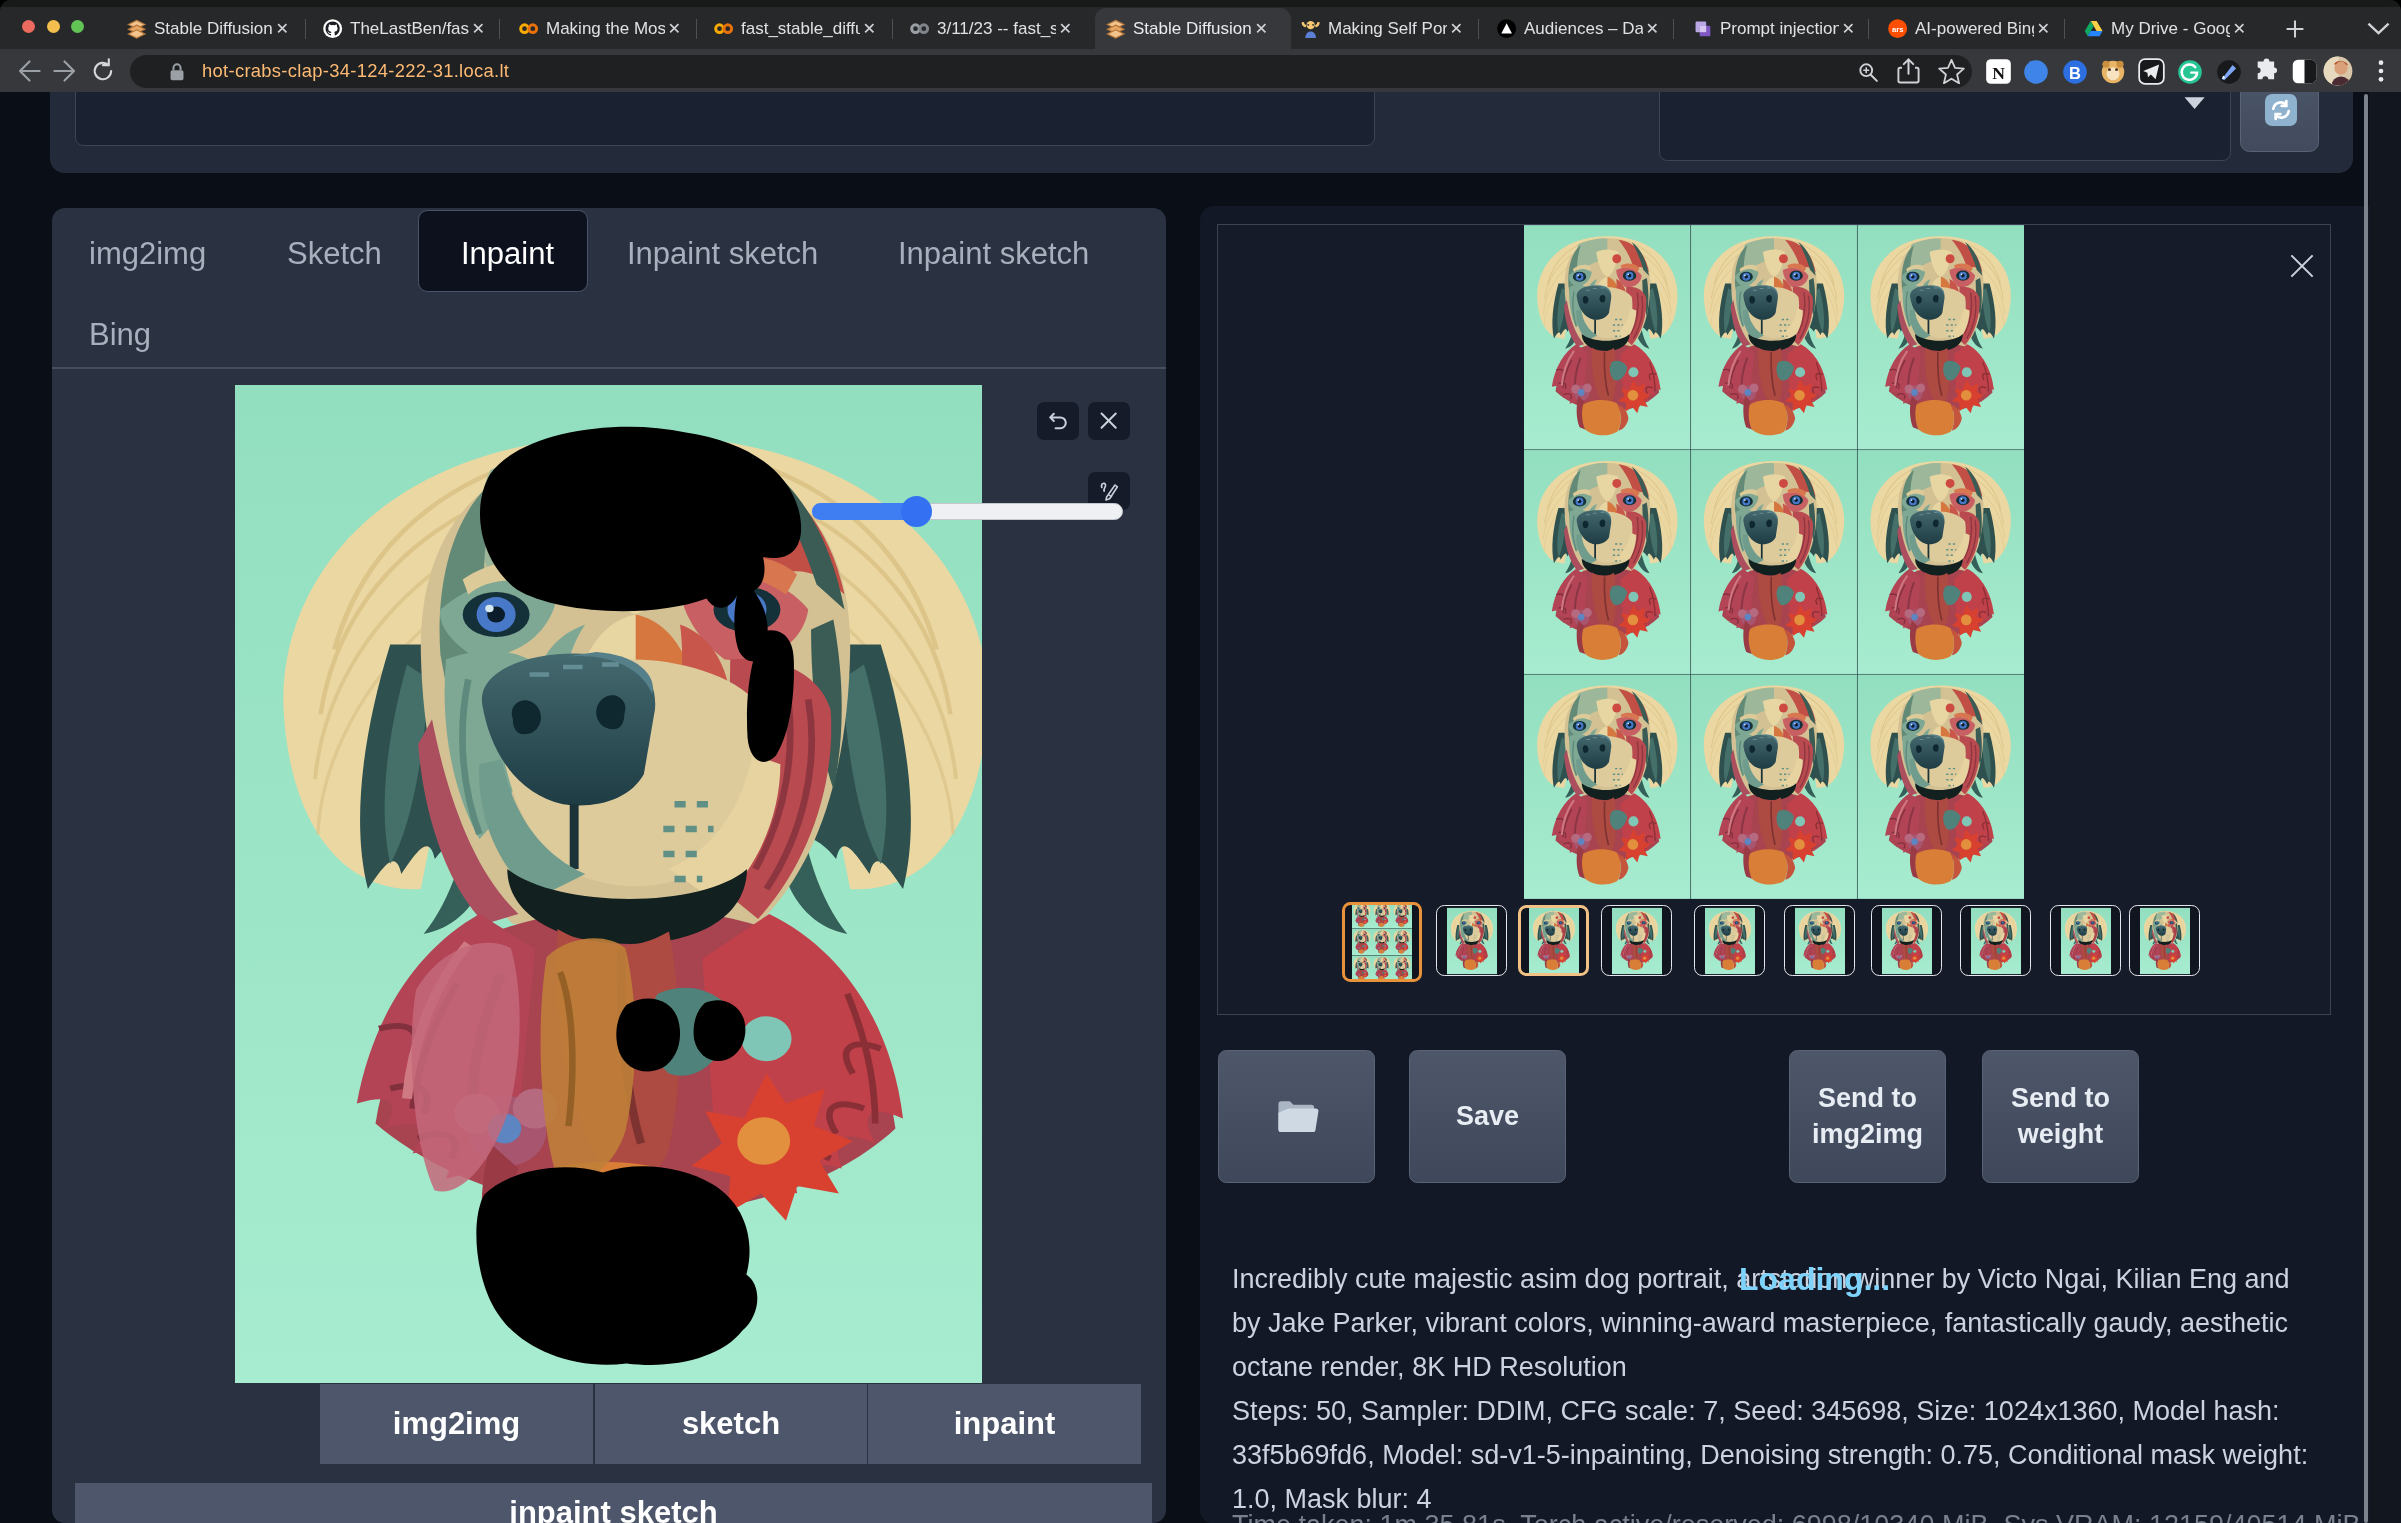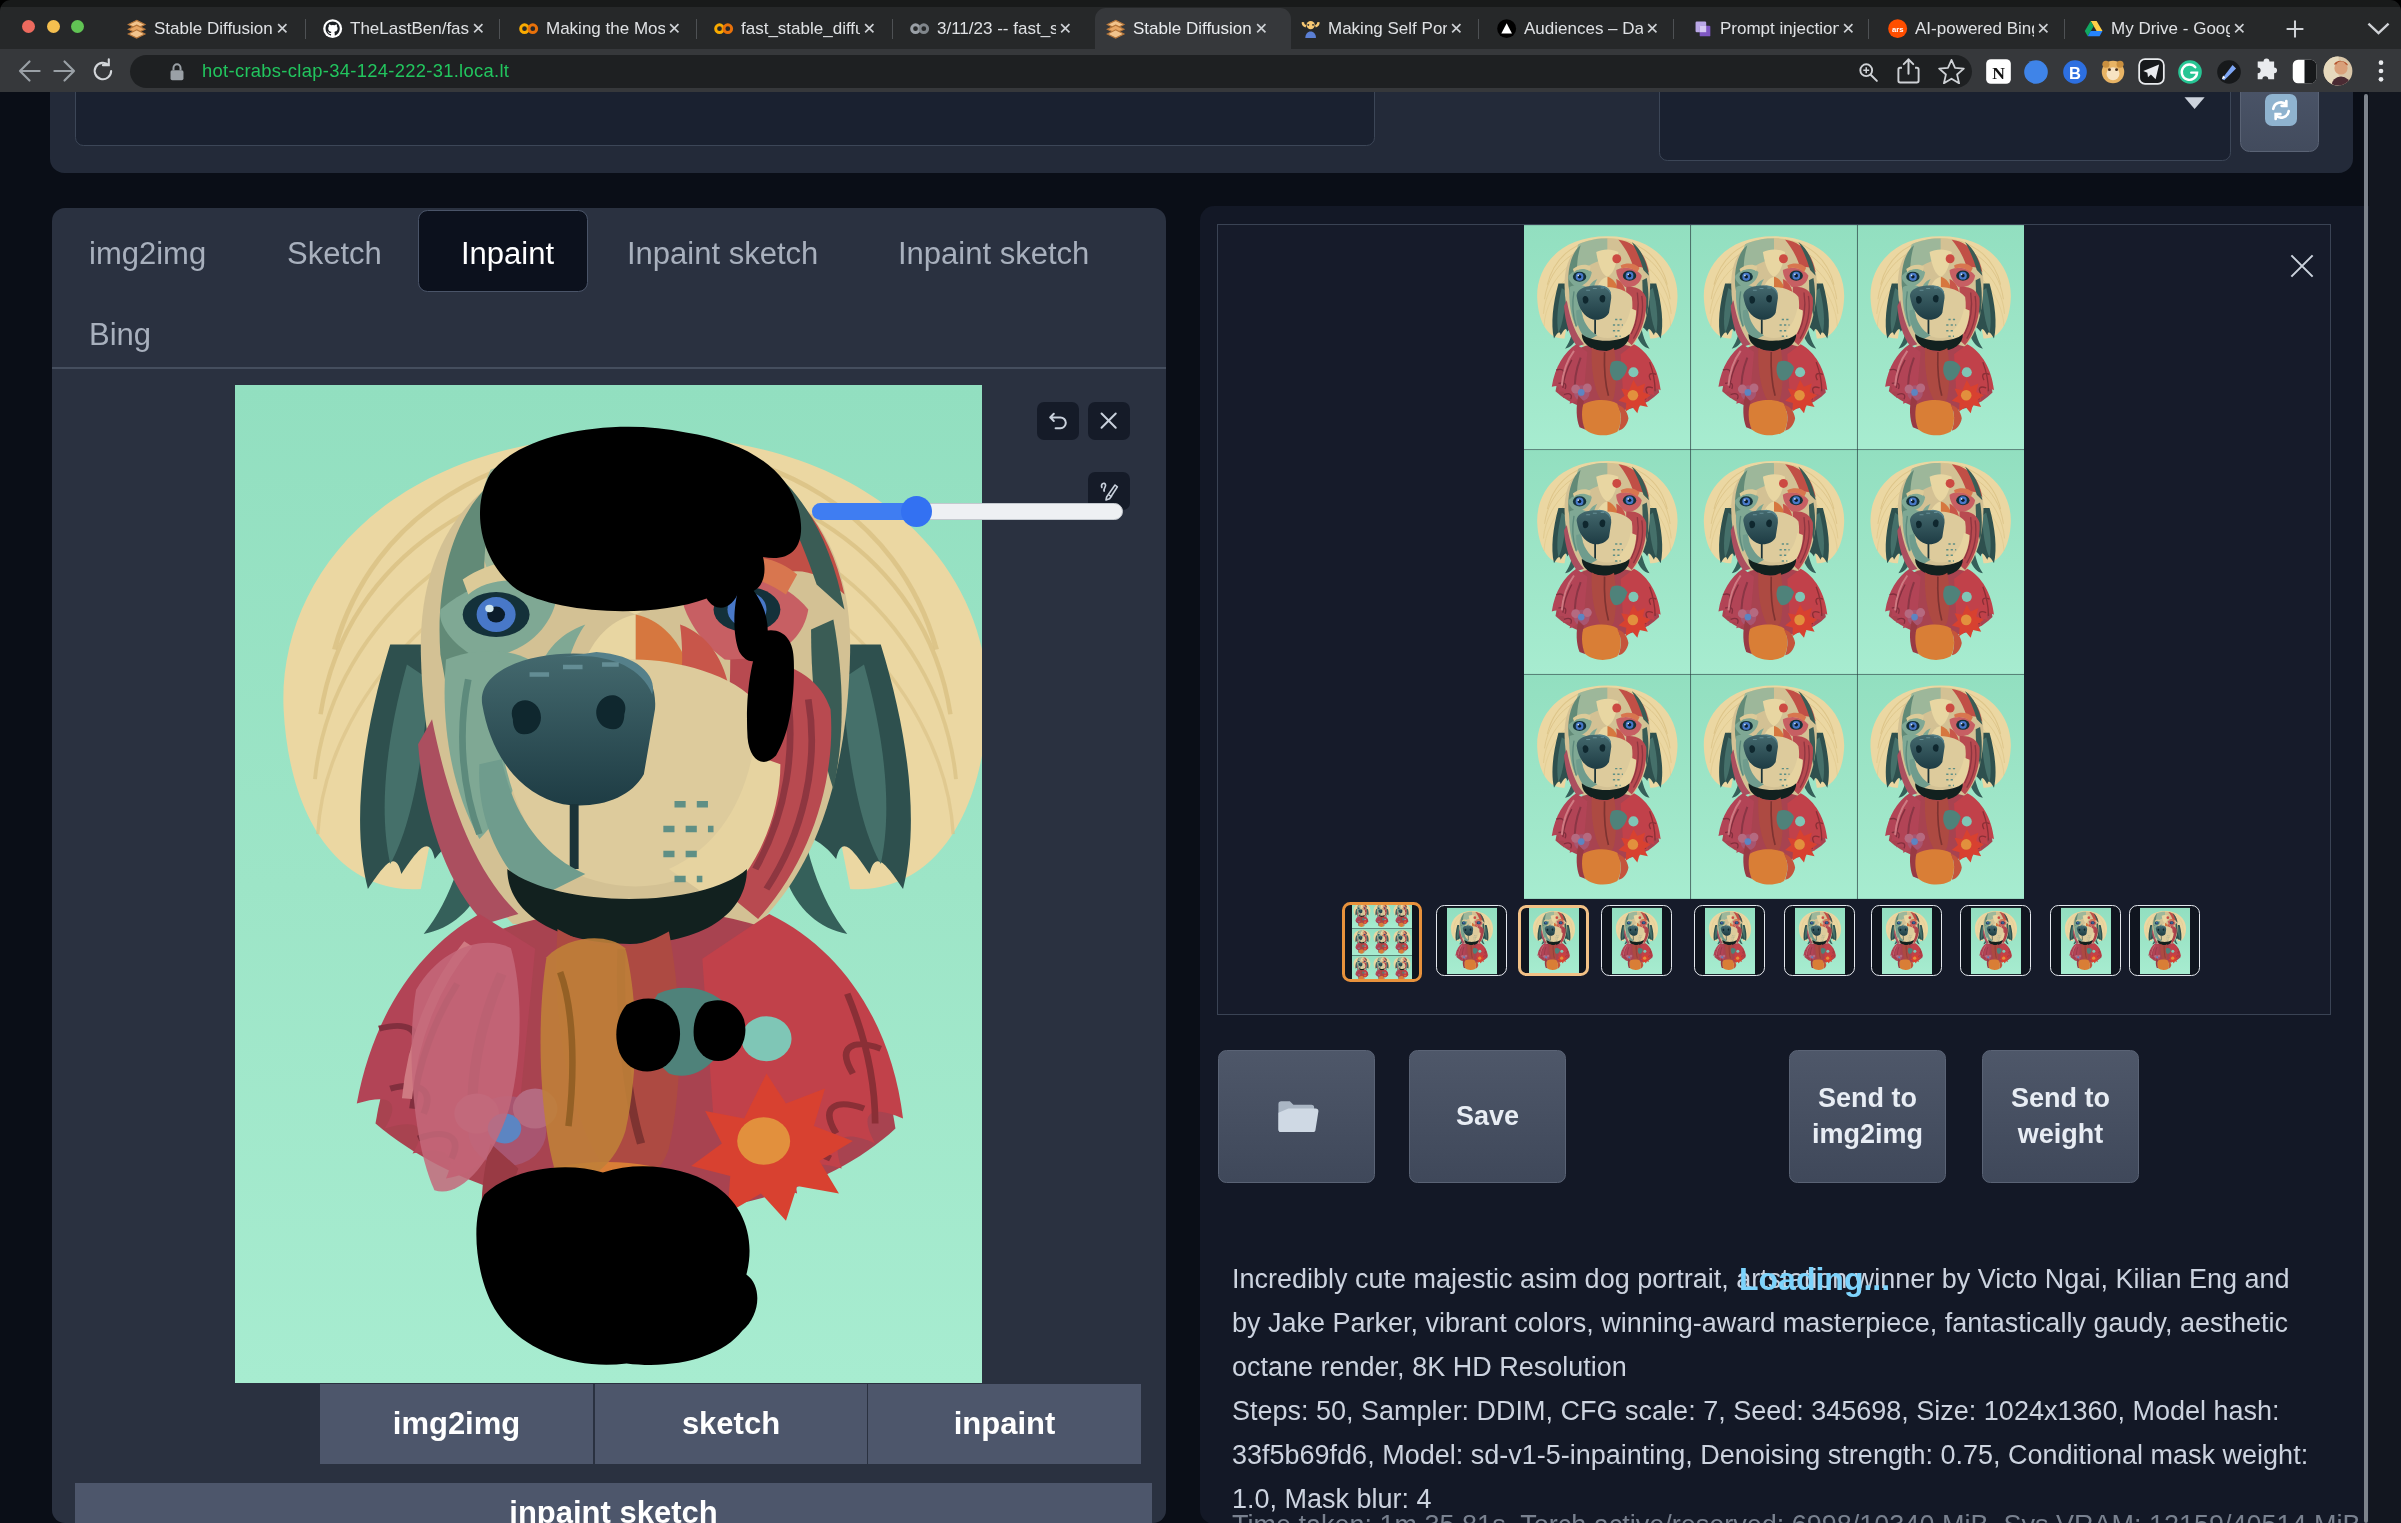--- a/index.html
+++ b/index.html
@@ -16,21 +16,21 @@
   .tab .title { position:absolute; left:38px; top:10px; width:119px; height:21.3px;
                 font-size:17px; line-height:21.3px; color:#dfe1e4; white-space:nowrap;
                 overflow:hidden; }
   .tab .x { position:absolute; left:158px; top:12px; width:16.6px; height:16.6px; }
   .tabsep { position:absolute; top:19px; width:1.2px; height:20px; background:#4e5154; }
   #activetab { position:absolute; left:1095px; top:8.3px; width:196px; height:41px;
                background:#36383b; border-radius:10.7px 10.7px 0 0; }
   #toolbar { left:0; top:49px; width:2401px; height:43px; background:#36383b; }
   #omnibox { left:130px; top:55px; width:1842px; height:33px; background:#1e2022;
              border-radius:16.6px; }
-  #urltext { left:202px; top:60px; font-size:18.4px; color:#22c55e; letter-spacing:0.3px; }
+  #urltext { left:202px; top:60px; font-size:18.4px; color:#fdba74; letter-spacing:0.3px; }
   
   #page { left:0; top:92px; width:2401px; height:1431px; background:#0a0e17;
           overflow:hidden; }
   #toppanel { left:50px; top:-24px; width:2303px; height:105px; background:#232a39;
               border-radius:14.2px; }
   #toptextarea { left:25px; top:-36px; width:1300px; height:114px; background:#1a2130;
                  border:1.2px solid #3c4657; border-radius:8.3px; }
   #topdrop { left:1609px; top:-36px; width:572px; height:129px; background:#1a2130;
              border:1.2px solid #3c4657; border-radius:8.3px; }
   #refreshbtn { left:2190px; top:-7.1px; width:79px; height:91px; border-radius:9.5px;

